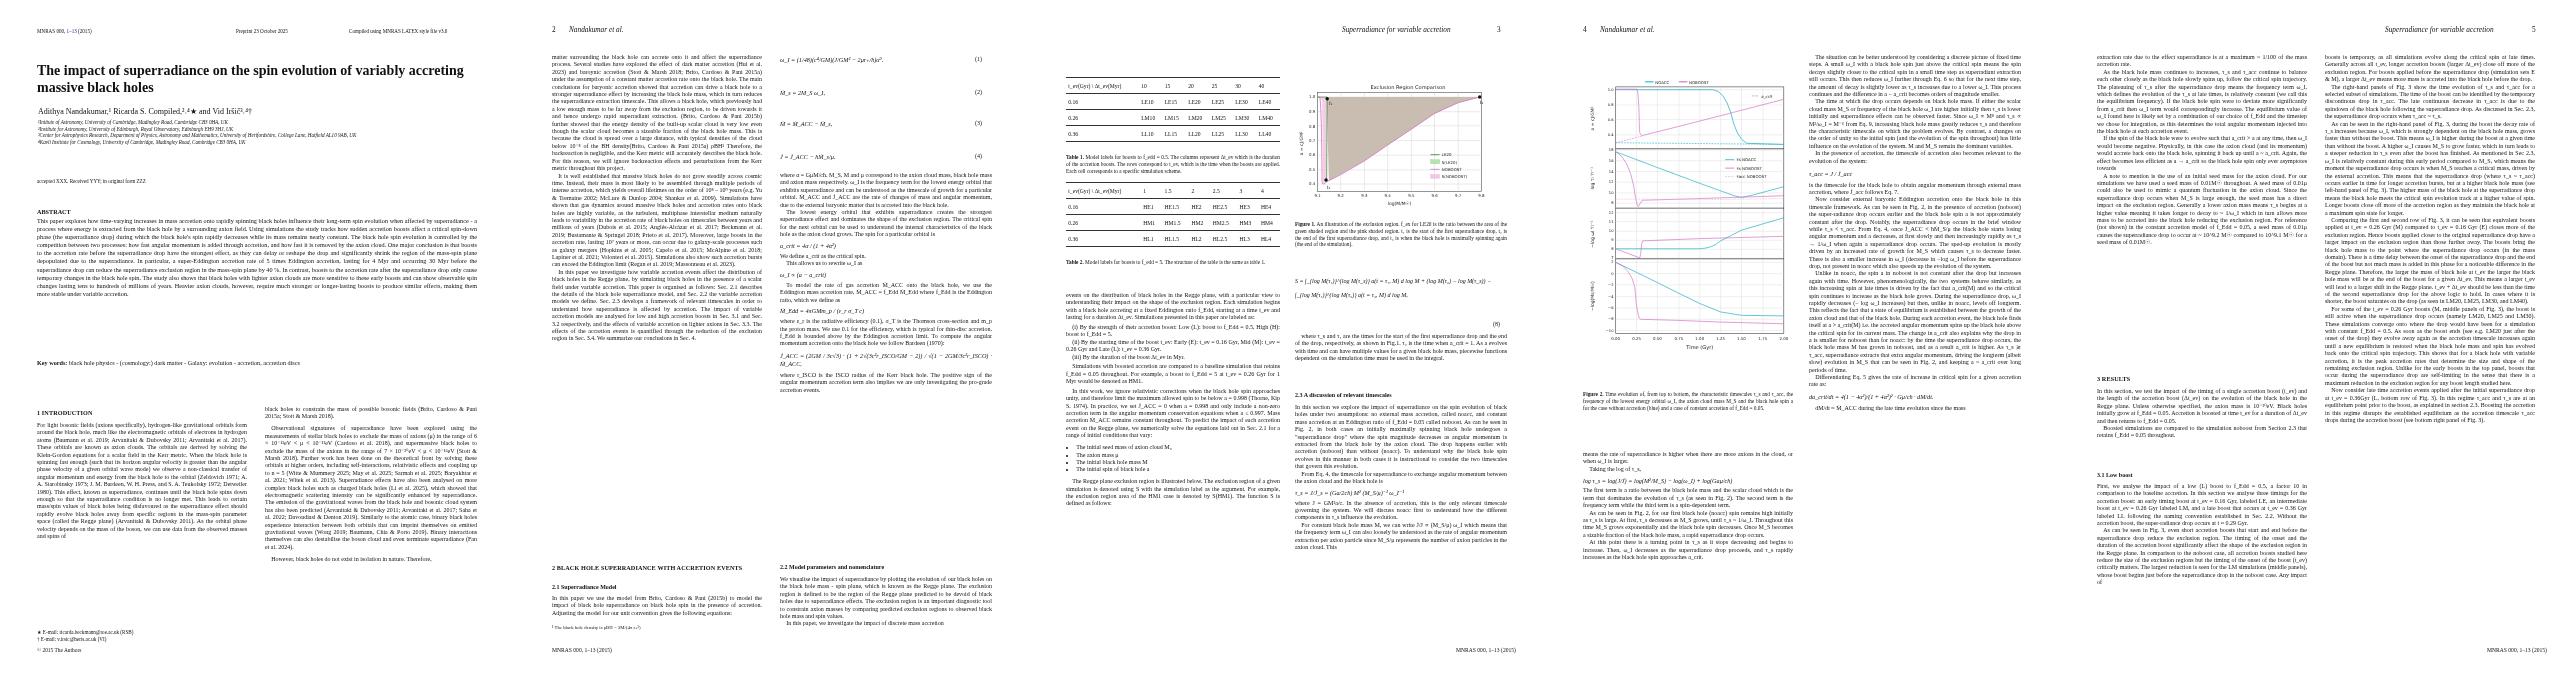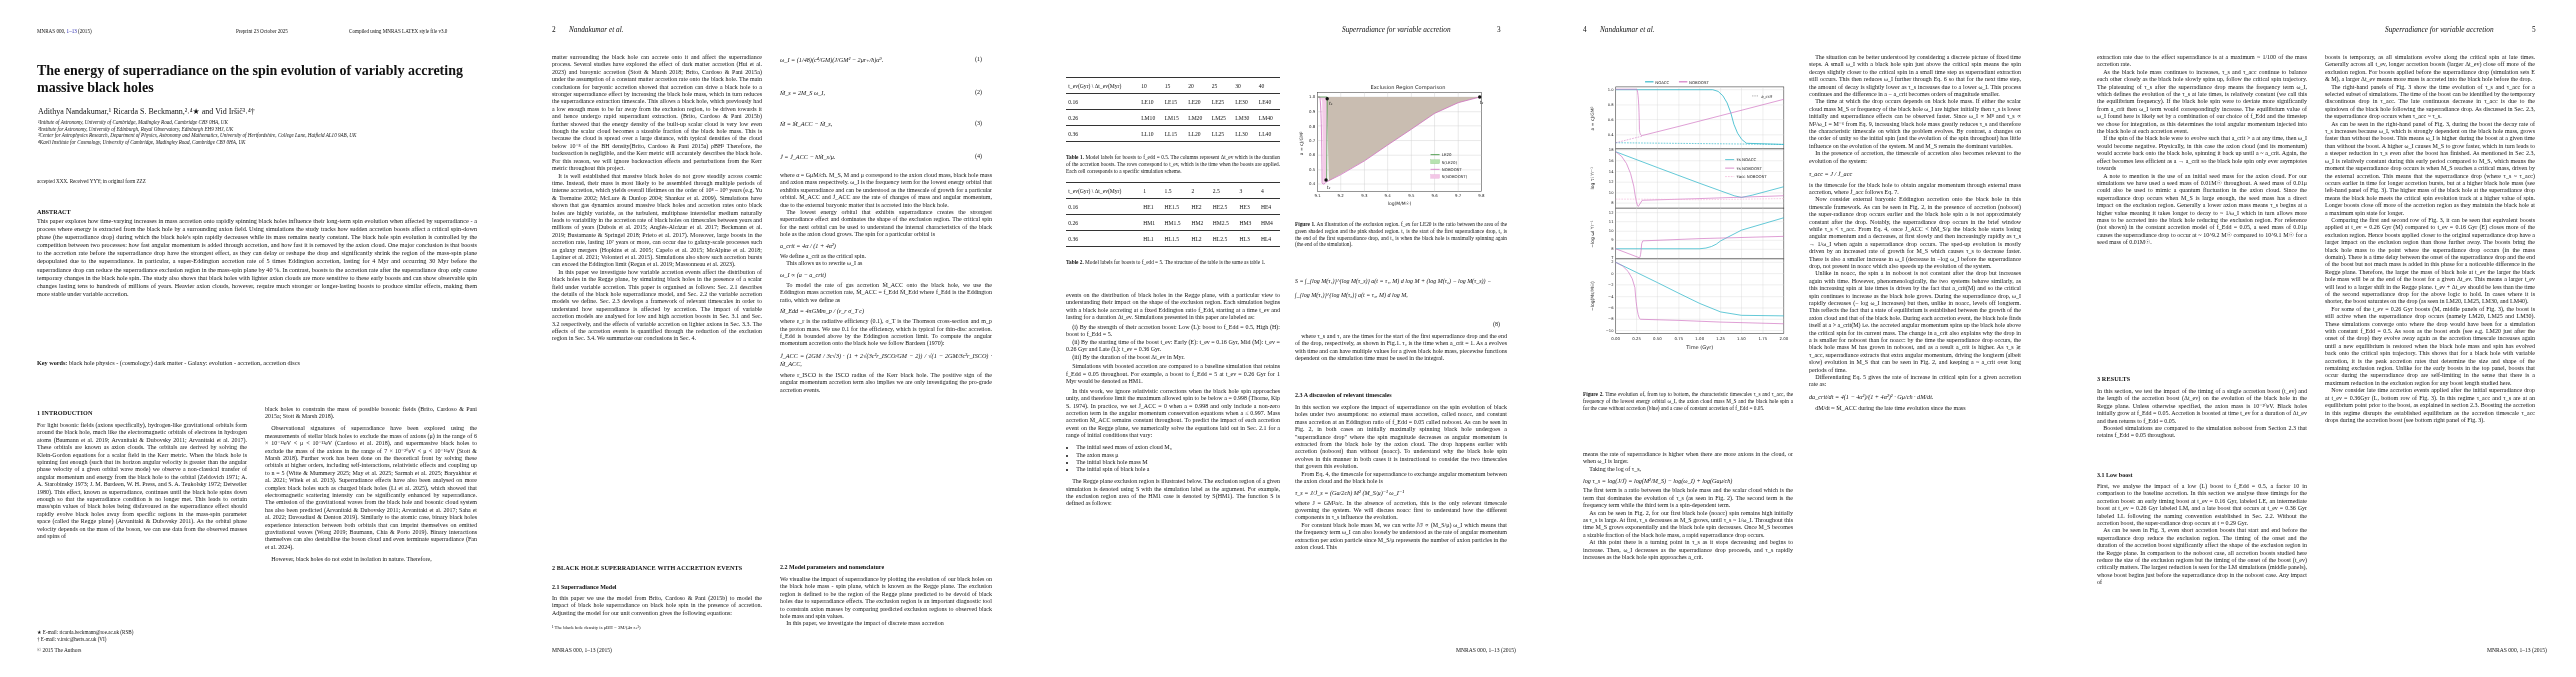--- a/index.html
+++ b/index.html
@@ -37,23 +37,23 @@
     <span>arXiv:2510.19443v1  [astro-ph.HE]  22 Oct 2025</span>
   </div>
 
 <div class="page" style="left:0;">
   <div class="abs small" style="left:37px;top:28px;">
     <span>MNRAS 000,</span> <span class="cite">1–13</span> <span>(2015)</span>
   </div>
   <div class="abs small" style="left:236px;top:28px;">Preprint 23 October 2025</div>
   <div class="abs small" style="left:349px;top:28px;">Compiled using MNRAS LATEX style file v3.0</div>
 
-  <h1 class="abs" style="left:37px;top:62px;width:429px;margin:0;font-size:14px;line-height:17px;font-weight:bold;">The energy of superradiance on the spin evolution of variably accreting massive black holes</h1>
-
-  <div class="abs" style="left:38px;top:107px;font-size:8px;">Adithya Nandakumar,¹ Ricarda S. Beckmann,²˒⁴★ and Vid Iršič³˒⁴†</div>
+  <h1 class="abs" style="left:37px;top:62px;width:429px;margin:0;font-size:14px;line-height:17px;font-weight:bold;">The impact of superradiance on the spin evolution of variably accreting massive black holes</h1>
+
+  <div class="abs" style="left:38px;top:107px;font-size:8px;">Adithya Nandakumar,¹ Ricarda S. Compiled,²˒⁴★ and Vid Iršič³˒⁴†</div>
   <div class="abs" style="left:38px;top:119px;font-size:5.1px;line-height:6.5px;font-style:italic;width:451px;">
     <div>¹Intitute of Astronomy, University of Cambridge, Madingley Road, Cambridge CB3 0HA, UK</div>
     <div>²Institute for Astronomy, University of Edinburgh, Royal Observatory, Edinburgh EH9 3HJ, UK</div>
     <div>³Center for Astrophysics Research, Department of Physics, Astronomy and Mathematics, University of Hertfordshire, College Lane, Hatfield AL10 9AB, UK</div>
     <div>⁴Kavli Institute for Cosmology, University of Cambridge, Madingley Road, Cambridge CB3 0HA, UK</div>
   </div>
 
   <div class="abs small" style="left:37px;top:178px;">accepted XXX. Received YYY; in original form ZZZ</div>
 
   <div class="abs" style="left:37px;top:208px;font-size:6.2px;font-weight:bold;">ABSTRACT</div>

